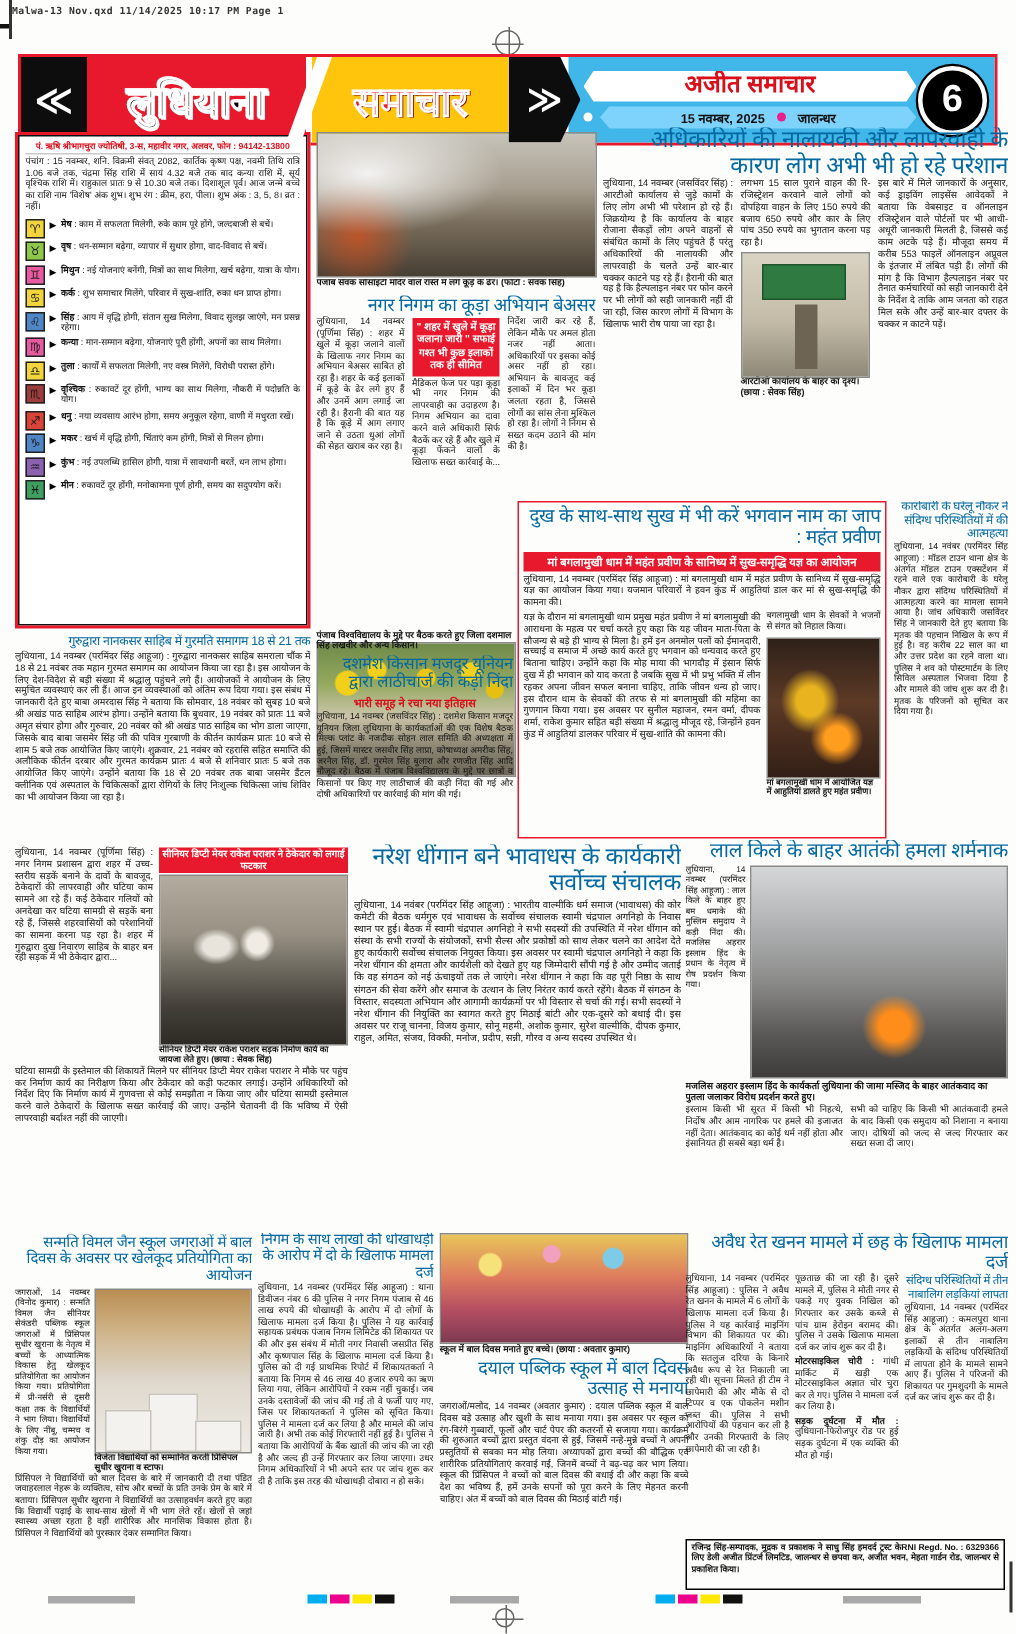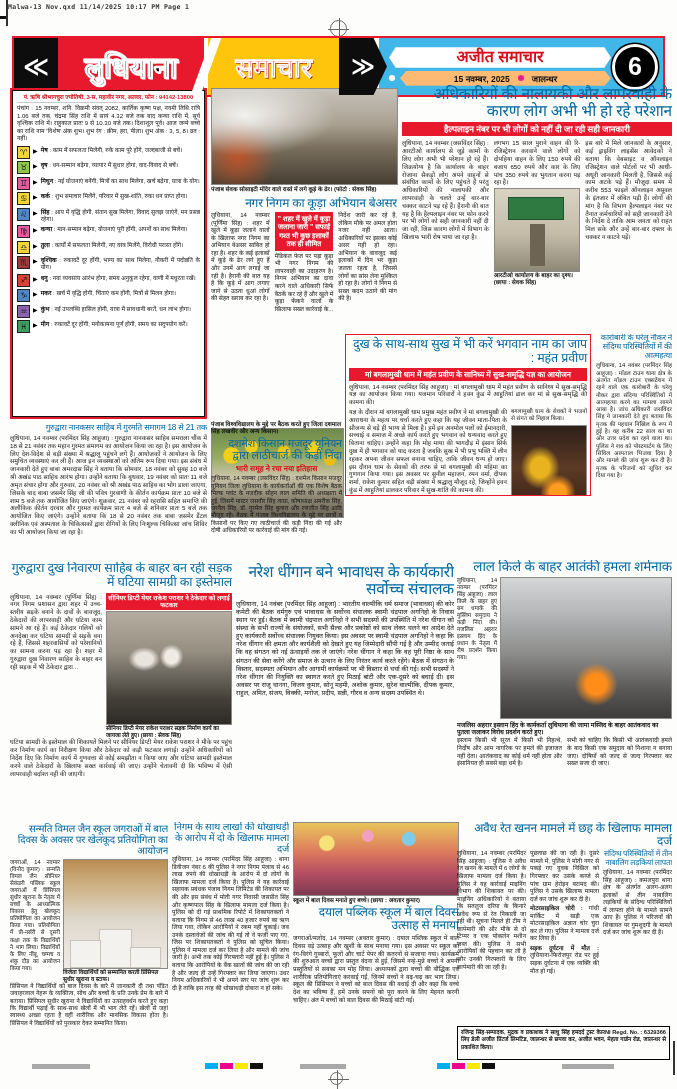--- a/index.html
+++ b/index.html
@@ -32,21 +32,21 @@
   .bn-red{flex:1.12;background:#e8192c;display:flex;align-items:center;justify-content:center;}
   .bn-red span{color:#000;font-weight:900;font-size:29px;letter-spacing:0;-webkit-text-stroke:1px #fff;text-shadow:0 0 1px #fff,1px 1px 0 #fff,-1px -1px 0 #fff;}
   .bn-sep{width:10px;background:#fff;transform:skewX(-20deg);margin:0 -3px;z-index:2;}
   .bn-yel{flex:1;background:#ffc40c;display:flex;align-items:center;justify-content:center;}
   .bn-yel span{color:#e8192c;font-weight:900;font-size:27px;-webkit-text-stroke:0.8px #fff;text-shadow:1px 1px 0 #7a0a0a;}
   .bn-blk-r{width:48px;background:#0d0d0d;color:#fff;display:flex;align-items:center;justify-content:center;font-size:23px;font-weight:bold;clip-path:polygon(0 0,72% 0,100% 50%,72% 100%,0 100%);margin-right:-8px;z-index:1;}
   .bn-blue{width:222px;background:#41b6e8;position:relative;display:flex;flex-direction:column;justify-content:center;gap:3px;padding:3px 52px 3px 10px;}
   .bn-ribbon{background:#fff;clip-path:polygon(3% 0,97% 0,100% 50%,97% 100%,3% 100%,0 50%);text-align:center;color:#d8101c;font-weight:900;font-size:16px;padding:1px 8px;line-height:1.15;}
   .bn-strip{display:flex;align-items:center;gap:5px;}
   .dotw{width:6px;height:6px;border-radius:50%;background:#fff;flex:none;}
-  .bn-date{flex:1;background:#fdba74;clip-path:polygon(3% 0,97% 0,100% 50%,97% 100%,3% 100%,0 50%);display:flex;align-items:center;justify-content:center;gap:8px;font-size:8.5px;font-weight:bold;padding:2px 8px;color:#111;}
+  .bn-date{flex:1;background:#7dd3fc;clip-path:polygon(3% 0,97% 0,100% 50%,97% 100%,3% 100%,0 50%);display:flex;align-items:center;justify-content:center;gap:8px;font-size:8.5px;font-weight:bold;padding:2px 8px;color:#111;}
   .dotm{width:6px;height:6px;border-radius:50%;background:#ec1e8e;flex:none;}
   .bn-circle{position:absolute;right:5px;top:50%;transform:translateY(-50%);width:40px;height:40px;border-radius:50%;background:#000;color:#fff;display:flex;align-items:center;justify-content:center;font-size:25px;font-weight:bold;border:3px solid #fff;box-shadow:0 0 0 1.5px #000;}
   
   .rash{left:10px;top:88px;width:197px;height:331px;border:2.5px solid #e8192c;box-shadow:inset 0 0 0 1px #111;background:#fff;padding:3px 5px;box-sizing:border-box;overflow:hidden;}
   .rash-title{color:#d8101c;font-weight:900;font-size:24px;text-align:center;line-height:1.05;}
   .rash-astro{color:#d8101c;font-weight:bold;font-size:5.8px;text-align:center;border-bottom:1px solid #c9c9c9;padding-bottom:1px;margin-bottom:2px;}
   .rash-intro{font-size:6px;line-height:1.25;text-align:justify;margin-bottom:3px;}
   .zrow{display:flex;gap:3px;margin-bottom:2.5px;align-items:flex-start;}
   .zicon{width:11px;height:11px;flex:none;border:1px solid #222;display:flex;align-items:center;justify-content:center;font-size:8px;color:#1a1a1a;}
   .zarrow{flex:none;font-size:6px;color:#000;line-height:11px;}
@@ -210,40 +210,39 @@
 <div class="abs cap" style="left:211px;top:421px;width:131px;">पंजाब विश्वविद्यालय के मुद्दे पर बैठक करते हुए जिला दशमाल सिंह लखवीर और अन्य किसान।</div>
 
 <div class="art" style="left:211px;top:437px;width:131px;height:123px;">
   <div class="hl" style="font-size:11px;">दशमेश किसान मजदूर यूनियन द्वारा लाठीचार्ज की कड़ी निंदा</div>
   <div class="red-txt" style="font-size:7.5px;margin:2px 0;">भारी समूह ने रचा नया इतिहास</div>
   <p class="bt" style="font-size:5.9px;">लुधियाना, 14 नवम्बर (जसविंदर सिंह) : दशमेश किसान मजदूर यूनियन जिला लुधियाना के कार्यकर्ताओं की एक विशेष बैठक मिल्क प्लांट के नजदीक सोहन लाल समिति की अध्यक्षता में हुई, जिसमें मास्टर जसवीर सिंह लाप्रा, कोषाध्यक्ष अमरीक सिंह, जरनैल सिंह, डॉ. गुरमेल सिंह बुलारा और रणजीत सिंह आदि मौजूद रहे। बैठक में पंजाब विश्वविद्यालय के मुद्दे पर छात्रों व किसानों पर किए गए लाठीचार्ज की कड़ी निंदा की गई और दोषी अधिकारियों पर कार्रवाई की मांग की गई।</p>
 </div>
 
 <div class="art" style="left:402px;top:85px;width:270px;height:245px;">
   <div class="hl" style="font-size:15.5px;">अधिकारियों की नालायकी और लापरवाही के कारण लोग अभी भी हो रहे परेशान</div>
-  <div class="red-band" style="font-size:8.5px;padding:2px;margin:3px 0;">हैल्पलाइन नंबर पर भी लोगों को नहीं दी जा रही सही जानकारी</div>
   <div class="cols">
     <div class="col">
         <p class="bt">लुधियाना, 14 नवम्बर (जसविंदर सिंह) : आरटीओ कार्यालय से जुड़े कामों के लिए लोग अभी भी परेशान हो रहे हैं। जिक्रयोग्य है कि कार्यालय के बाहर रोजाना सैकड़ों लोग अपने वाहनों से संबंधित कामों के लिए पहुंचते हैं परंतु अधिकारियों की नालायकी और लापरवाही के चलते उन्हें बार-बार चक्कर काटने पड़ रहे हैं। हैरानी की बात यह है कि हैल्पलाइन नंबर पर फोन करने पर भी लोगों को सही जानकारी नहीं दी जा रही, जिस कारण लोगों में विभाग के खिलाफ भारी रोष पाया जा रहा है।</p>
       </div>
     <div class="col">
       <p class="bt">लगभग 15 साल पुराने वाहन की रि-रजिस्ट्रेशन करवाने वाले लोगों को दोपहिया वाहन के लिए 150 रुपये की बजाय 650 रुपये और कार के लिए पांच 350 रुपये का भुगतान करना पड़ रहा है।</p>
       <div class="ph ph-rto" style="height:82px;">
           <div class="rto-board"></div>
           <div class="rto-door"></div>
         </div>
       <div class="cap">आरटीओ कार्यालय के बाहर का दृश्य। (छाया : सेवक सिंह)</div>
     </div>
     <div class="col">
         <p class="bt">इस बारे में मिले जानकारों के अनुसार, कई ड्राइविंग लाइसेंस आवेदकों ने बताया कि वेबसाइट व ऑनलाइन रजिस्ट्रेशन वाले पोर्टलों पर भी आधी-अधूरी जानकारी मिलती है, जिससे कई काम अटके पड़े हैं। मौजूदा समय में करीब 553 फाइलें ऑनलाइन अप्रूवल के इंतजार में लंबित पड़ी हैं। लोगों की मांग है कि विभाग हैल्पलाइन नंबर पर तैनात कर्मचारियों को सही जानकारी देने के निर्देश दे ताकि आम जनता को राहत मिल सके और उन्हें बार-बार दफ्तर के चक्कर न काटने पड़ें।</p>
       </div>
   </div>
 </div>
 
-<div class="art" style="left:345px;top:334px;width:246px;height:162px;border:1.5px solid #e8192c;padding:3px;box-sizing:border-box;">
+<div class="art" style="left:345px;top:334px;width:246px;height:225px;border:1.5px solid #e8192c;padding:3px;box-sizing:border-box;">
   <div class="hl" style="font-size:12.5px;">दुख के साथ-साथ सुख में भी करें भगवान नाम का जाप : महंत प्रवीण</div>
   <div class="red-band" style="font-size:7.5px;padding:2px;margin:2px 0;">मां बगलामुखी धाम में महंत प्रवीण के सानिध्य में सुख-समृद्धि यज्ञ का आयोजन</div>
   <p class="bt">लुधियाना, 14 नवम्बर (परमिंदर सिंह आहूजा) : मां बगलामुखी धाम में महंत प्रवीण के सानिध्य में सुख-समृद्धि यज्ञ का आयोजन किया गया। यजमान परिवारों ने हवन कुंड में आहुतियां डाल कर मां से सुख-समृद्धि की कामना की।</p>
   <div class="cols" style="gap:4px;">
     <div class="col">
         <p class="bt">यज्ञ के दौरान मां बगलामुखी धाम प्रमुख महंत प्रवीण ने मां बगलामुखी की आराधना के महत्व पर चर्चा करते हुए कहा कि यह जीवन माता-पिता के सौजन्य से बड़े ही भाग्य से मिला है। हमें इन अनमोल पलों को ईमानदारी, सच्चाई व समाज में अच्छे कार्य करते हुए भगवान को धन्यवाद करते हुए बिताना चाहिए। उन्होंने कहा कि मोह माया की भागदौड़ में इंसान सिर्फ दुख में ही भगवान को याद करता है जबकि सुख में भी प्रभु भक्ति में लीन रहकर अपना जीवन सफल बनाना चाहिए, ताकि जीवन धन्य हो जाए। इस दौरान धाम के सेवकों की तरफ से मां बगलामुखी की महिमा का गुणगान किया गया। इस अवसर पर सुनील महाजन, रमन वर्मा, दीपक शर्मा, राकेश कुमार सहित बड़ी संख्या में श्रद्धालु मौजूद रहे, जिन्होंने हवन कुंड में आहुतियां डालकर परिवार में सुख-शांति की कामना की।</p>
       </div>
     <div style="width:76px;flex:none;">
       <p class="bt" style="font-size:5.8px;">बगलामुखी धाम के सेवकों ने भजनों से संगत को निहाल किया।</p>
       <div class="ph ph-havan" style="height:92px;"></div>
@@ -256,21 +255,20 @@
   <div class="hl" style="font-size:8px;">कारोबारी के घरेलू नौकर ने संदिग्ध परिस्थितियों में की आत्महत्या</div>
   <p class="bt" style="font-size:5.8px;margin-top:2px;">लुधियाना, 14 नवंबर (परमिंदर सिंह आहूजा) : मॉडल टाउन थाना क्षेत्र के अंतर्गत मॉडल टाउन एक्सटेंशन में रहने वाले एक कारोबारी के घरेलू नौकर द्वारा संदिग्ध परिस्थितियों में आत्महत्या करने का मामला सामने आया है। जांच अधिकारी जसविंदर सिंह ने जानकारी देते हुए बताया कि मृतक की पहचान निखिल के रूप में हुई है। वह करीब 22 साल का था और उत्तर प्रदेश का रहने वाला था। पुलिस ने शव को पोस्टमार्टम के लिए सिविल अस्पताल भिजवा दिया है और मामले की जांच शुरू कर दी है। मृतक के परिजनों को सूचित कर दिया गया है।</p>
 </div>
 
 <div class="art" style="left:10px;top:423px;width:197px;height:135px;">
   <div class="hl" style="font-size:8.2px;white-space:nowrap;">गुरुद्वारा नानकसर साहिब में गुरमति समागम 18 से 21 तक</div>
   <p class="bt" style="margin-top:2px;">लुधियाना, 14 नवम्बर (परमिंदर सिंह आहूजा) : गुरुद्वारा नानकसर साहिब समराला चौंक में 18 से 21 नवंबर तक महान गुरमत समागम का आयोजन किया जा रहा है। इस आयोजन के लिए देश-विदेश से बड़ी संख्या में श्रद्धालु पहुंचने लगे हैं। आयोजकों ने आयोजन के लिए समुचित व्यवस्थाएं कर ली हैं। आज इन व्यवस्थाओं को अंतिम रूप दिया गया। इस संबंध में जानकारी देते हुए बाबा अमरदास सिंह ने बताया कि सोमवार, 18 नवंबर को सुबह 10 बजे श्री अखंड पाठ साहिब आरंभ होगा। उन्होंने बताया कि बुधवार, 19 नवंबर को प्रातः 11 बजे अमृत संचार होगा और गुरुवार, 20 नवंबर को श्री अखंड पाठ साहिब का भोग डाला जाएगा, जिसके बाद बाबा जसमेर सिंह जी की पवित्र गुरबाणी के कीर्तन कार्यक्रम प्रातः 10 बजे से शाम 5 बजे तक आयोजित किए जाएंगे। शुक्रवार, 21 नवंबर को रहरासि सहित समाप्ति की अलौकिक कीर्तन दरबार और गुरमत कार्यक्रम प्रातः 4 बजे से शनिवार प्रातः 5 बजे तक आयोजित किए जाएंगे। उन्होंने बताया कि 18 से 20 नवंबर तक बाबा जसमेर डैंटल क्लीनिक एवं अस्पताल के चिकित्सकों द्वारा रोगियों के लिए निःशुल्क चिकित्सा जांच शिविर का भी आयोजन किया जा रहा है।</p>
 </div>
 
 <div class="art" style="left:10px;top:562px;width:222px;height:258px;">
-  <div class="hl" style="font-size:12.5px;">गुरुद्वारा दुख निवारण साहिब के बाहर बन रही सड़क में घटिया सामग्री का इस्तेमाल</div>
   <div class="cols" style="margin-top:3px;gap:4px;">
     <div style="width:92px;flex:none;">
         <p class="bt">लुधियाना, 14 नवम्बर (पूर्णिमा सिंह) : नगर निगम प्रशासन द्वारा शहर में उच्च-स्तरीय सड़कें बनाने के दावों के बावजूद, ठेकेदारों की लापरवाही और घटिया काम सामने आ रहे हैं। कई ठेकेदार गलियों को अनदेखा कर घटिया सामग्री से सड़कें बना रहे हैं, जिससे शहरवासियों को परेशानियों का सामना करना पड़ रहा है। शहर में गुरुद्वारा दुख निवारण साहिब के बाहर बन रही सड़क में भी ठेकेदार द्वारा...</p>
       </div>
     <div class="col">
       <div class="red-band" style="font-size:6.4px;padding:1px;">सीनियर डिप्टी मेयर राकेश पराशर ने ठेकेदार को लगाई फटकार</div>
       <div class="ph ph-road" style="height:112px;margin-top:1px;"></div>
       <div class="cap" style="font-size:5.7px;">सीनियर डिप्टी मेयर राकेश पराशर सड़क निर्माण कार्य का जायजा लेते हुए। (छाया : सेवक सिंह)</div>
     </div>
   </div>

